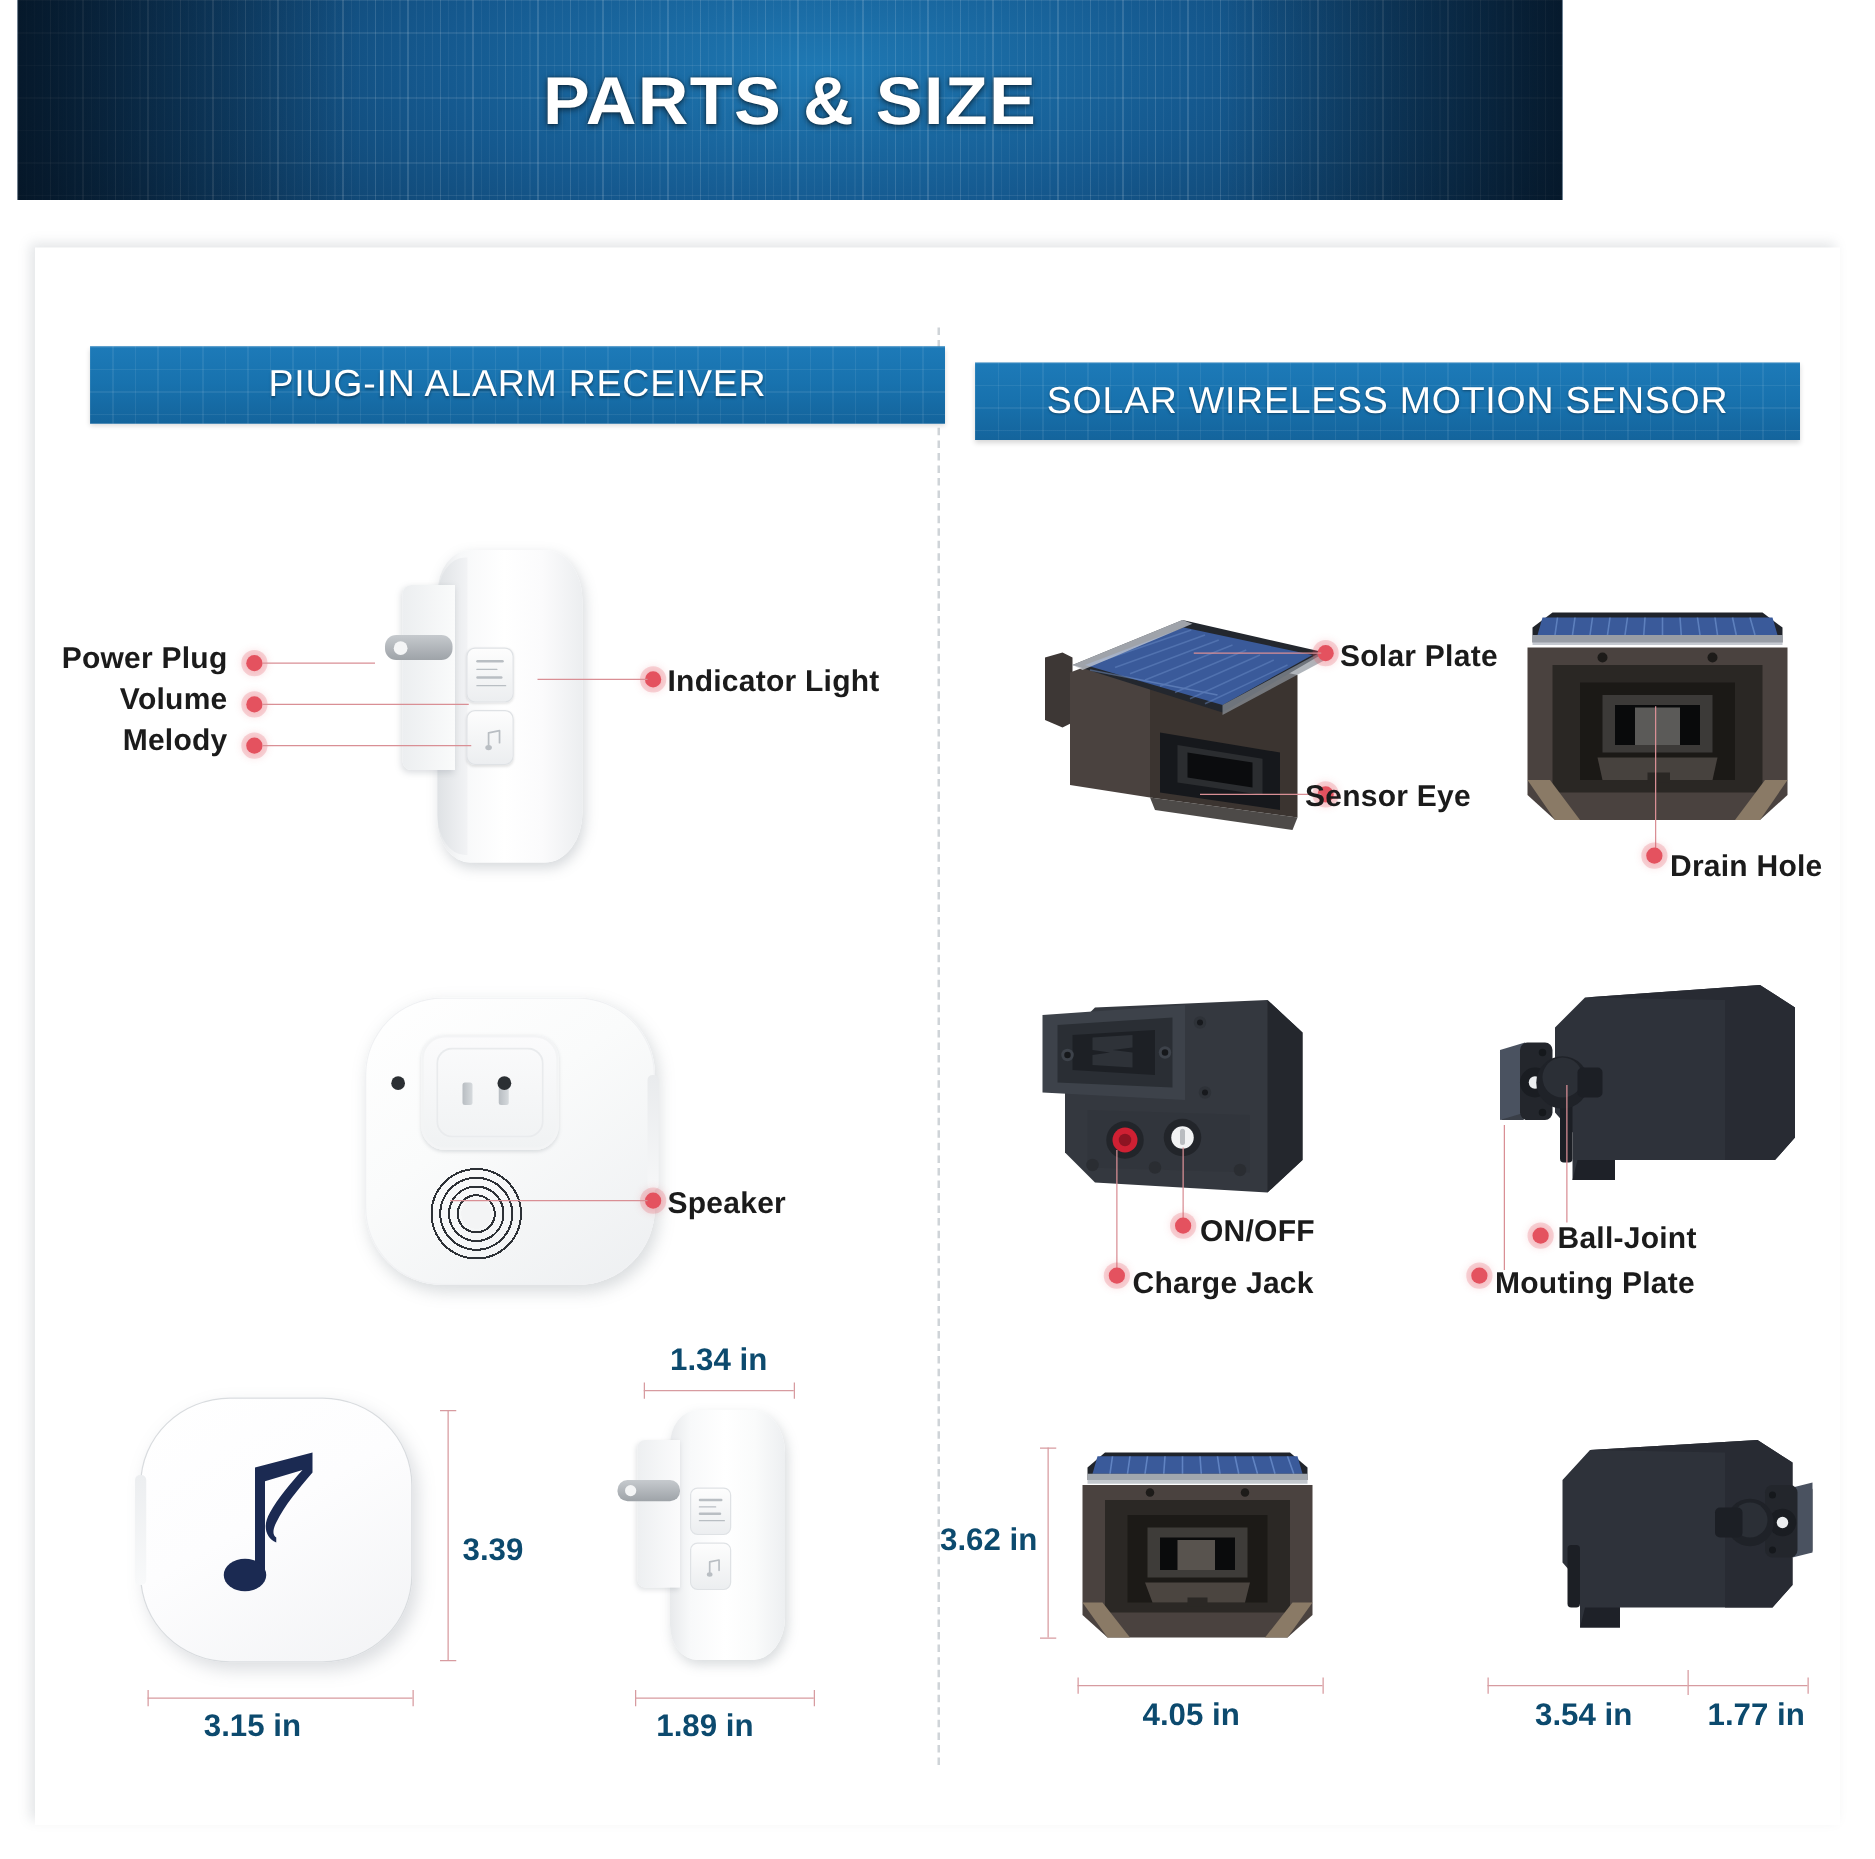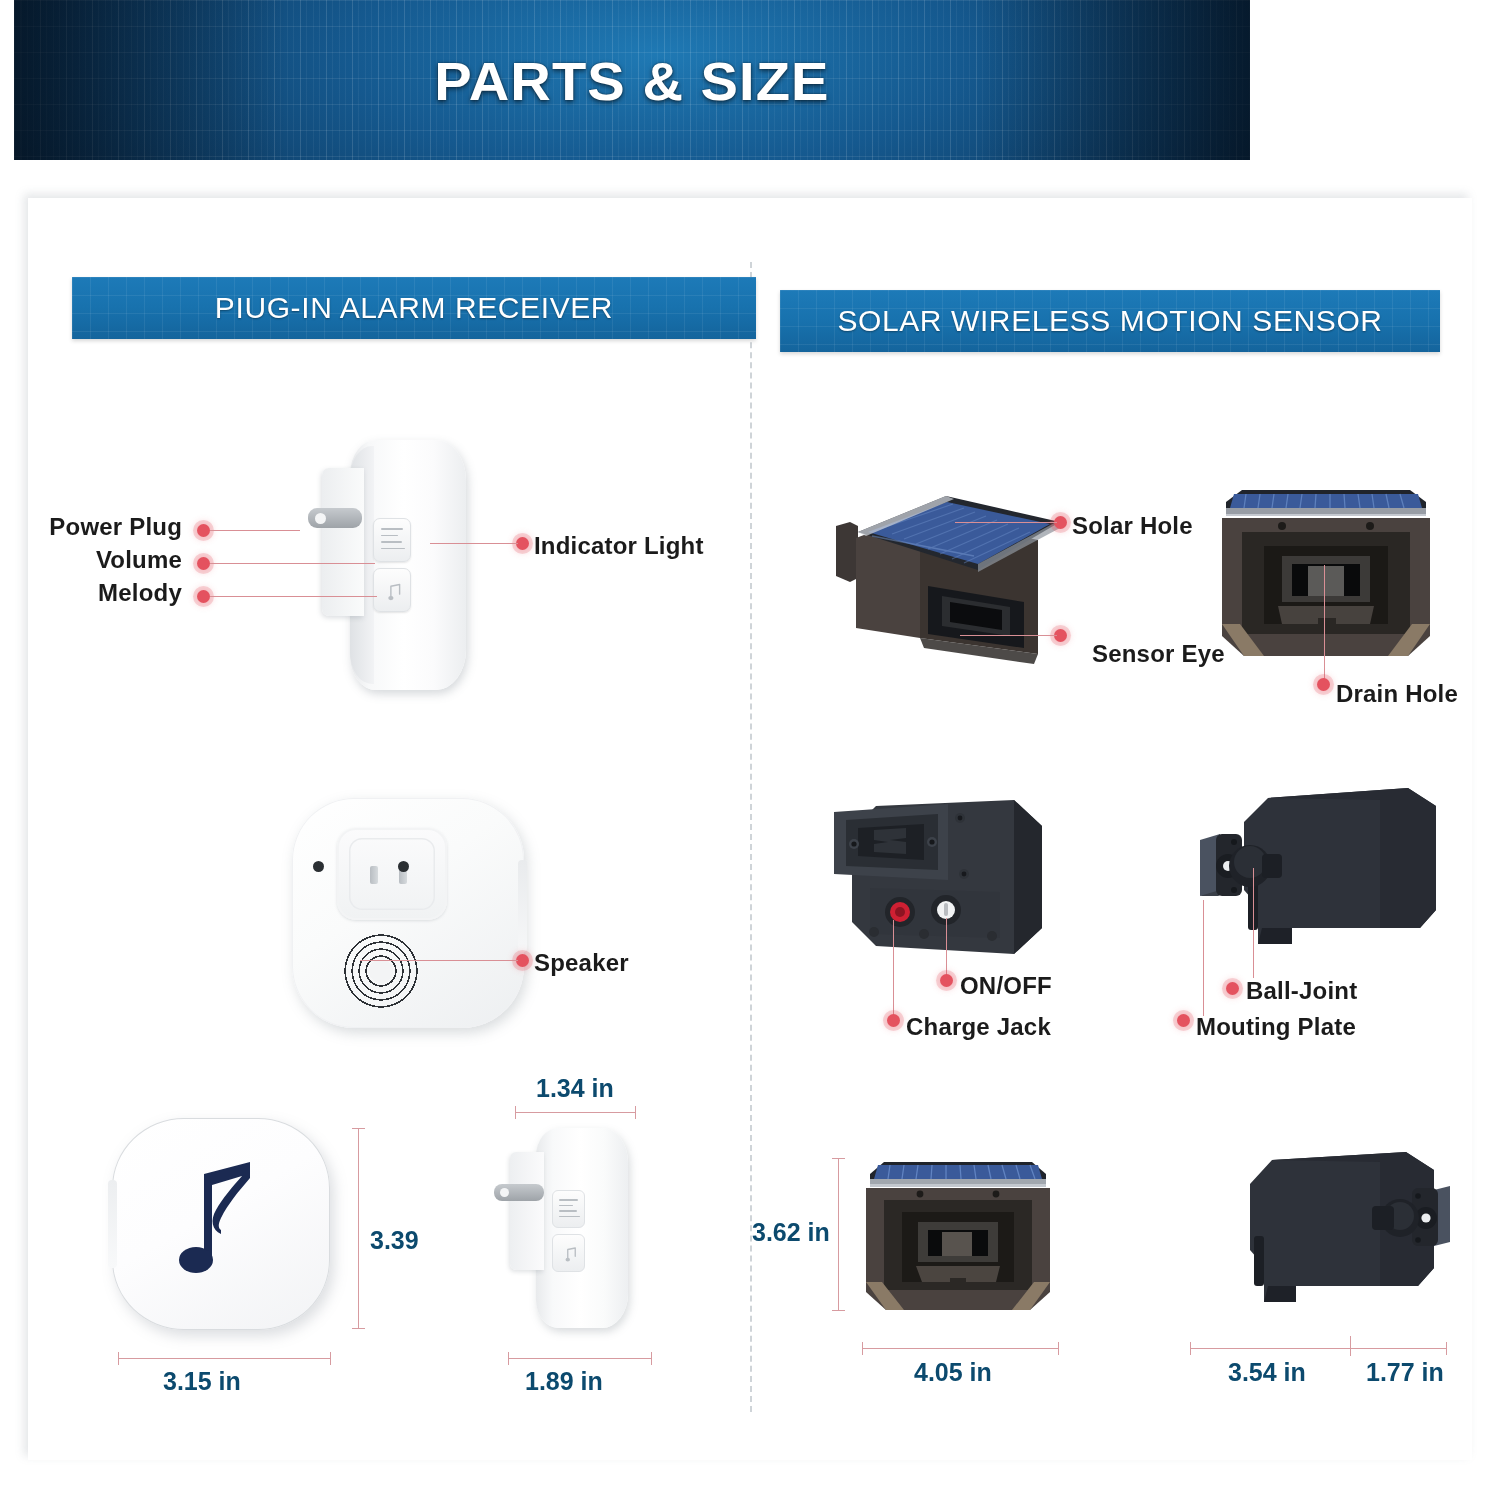--- a/index.html
+++ b/index.html
@@ -418,25 +418,25 @@
     <path d="M150 86 L150 94 L232 50 L232 42 Z" fill="#8f959e" opacity=".7"></path>
     <path d="M100 108 L196 124 L196 170 L100 156 Z" fill="#16181c"></path>
     <path d="M114 118 L182 129 L182 158 L114 148 Z" fill="#2b2d30"></path>
     <path d="M122 124 L174 132 L174 152 L122 144 Z" fill="#0b0c0e"></path>
     <path d="M92 160 L210 176 L206 186 L96 170 Z" fill="#2e2a28" opacity=".85"></path>
   </svg>
 </div>
 
 <div class="cdot" style="left:1054px; top:516px;"></div>
 <div class="cline" style="left:955px; top:522px; width:102px;"></div>
-<div class="clabel" style="left:1072px; top:512px;">Solar Hole</div>
+<div class="clabel" style="left:1072px; top:512px;">Solar Plate</div>
 
 <div class="cdot" style="left:1054px; top:629px;"></div>
 <div class="cline" style="left:960px; top:635px; width:97px;"></div>
-<div class="clabel" style="left:1092px; top:624px;margin-top:16px;">Sensor Eye</div>
+<div class="clabel" style="left:1044px; top:624px;">Sensor Eye</div>
 
 <div class="sensor" id="sensor-front">
   <svg viewBox="0 0 228 188">
     <path d="M14 24 L30 12 L198 12 L214 24 L214 36 L14 36 Z" fill="#20242b"></path>
     <path d="M22 16 L206 16 L210 30 L18 30 Z" fill="#3a5a9a"></path>
     <g opacity=".5">
       <path d="M34 16 L32 30 M48 16 L46 30 M62 16 L60 30 M76 16 L74 30 M90 16 L88 30 M104 16 L103 30 M118 16 L118 30 M132 16 L133 30 M146 16 L148 30 M160 16 L162 30 M174 16 L177 30 M188 16 L192 30" stroke="#7fa6df" stroke-width="1.3" fill="none"></path>
     </g>
     <path d="M14 30 L214 30 L214 38 L14 38 Z" fill="#b7bcc4" opacity=".8"></path>
     <path d="M10 40 L218 40 L218 158 L196 178 L32 178 L10 158 Z" fill="#4a423f"></path>

